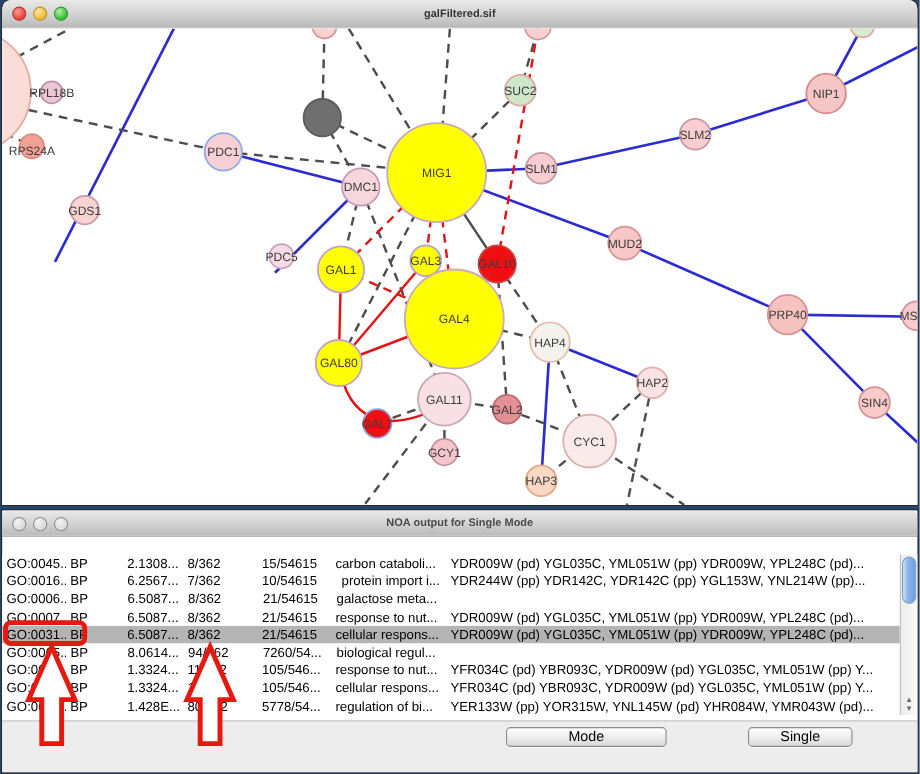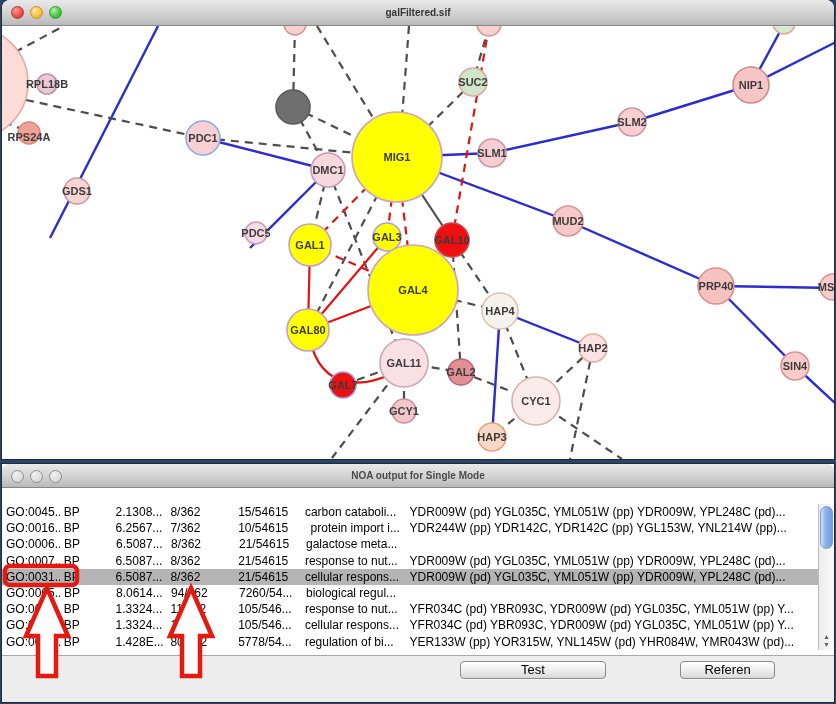--- a/index.html
+++ b/index.html
@@ -20,21 +20,21 @@
     text-align:center;font-size:10px;font-weight:bold;color:#343434;
     line-height:25px;
   }
   .titlebar.small{height:24px;line-height:23px;color:#4a4a4a;border-radius:6px 6px 0 0;}
   .lights{position:absolute;left:9px;top:6px;display:flex;gap:6px;}
   .light{width:13px;height:13px;border-radius:50%;box-sizing:border-box;display:inline-block;}
   .light.red{background:radial-gradient(circle at 35% 30%,#ff9a94,#ee4b42 60%,#c92a23);border:1px solid #b33a33;}
   .light.yellow{background:radial-gradient(circle at 35% 30%,#ffe9a8,#f6bd3a 60%,#d89a18);border:1px solid #c09334;}
   .light.green{background:radial-gradient(circle at 35% 30%,#b6f0a8,#3fc53c 60%,#1f9e27);border:1px solid #3a9a38;}
   .light.off{background:radial-gradient(circle at 35% 30%,#f2f2f2,#cfcfcf);border:1px solid #8f8f8f;}
-  .canvas{position:absolute;top:26px;left:0;right:0;bottom:0;background:#fff;overflow:hidden;font-weight:bold;}
+  .canvas{position:absolute;top:26px;left:0;right:0;bottom:0;background:#fff;overflow:hidden;}
   svg{display:block;}
   .net-label{font-size:11px;fill:#3c3c3c;}
   .edge-blue{stroke:#2b2bd2;stroke-width:2.4;fill:none;}
   .edge-gray{stroke:#4d4d4d;stroke-width:2.2;fill:none;}
   .edge-gray-dash{stroke:#4d4d4d;stroke-width:2.2;fill:none;stroke-dasharray:8 6;}
   .edge-red{stroke:#e51212;stroke-width:2.2;fill:none;}
   .edge-red-dash{stroke:#e51212;stroke-width:2.2;fill:none;stroke-dasharray:8 6;}
 
   
   .thead{
@@ -301,22 +301,22 @@
     </div>
 
   <div class="scrollbar">
     <div class="thumb"></div>
     <div class="sb-arrows">▲<br>▼</div>
   </div>
 
   <div class="tgap"></div>
 
   <div class="tfooter">
-    <button class="btn btn-save">Test</button>
-    <button class="btn btn-cancel">Referen</button>
+    <button class="btn btn-save">Mode</button>
+    <button class="btn btn-cancel">Single</button>
   </div>
 </section>
 
 <svg class="annot" viewBox="0 0 836 704">
   <rect x="5" y="566" width="72" height="19" rx="5" fill="none" stroke="#e41a10" stroke-width="4.5"></rect>
   <path d="M47,588 L68,636 L56,636 L56,676 L38,676 L38,636 L26,636 Z" fill="#ffffff" stroke="#e41a10" stroke-width="4.5" stroke-linejoin="miter"></path>
   <path d="M191,588 L212,636 L200,636 L200,676 L182,676 L182,636 L170,636 Z" fill="#ffffff" stroke="#e41a10" stroke-width="4.5" stroke-linejoin="miter"></path>
 </svg>
 
 </body></html>

